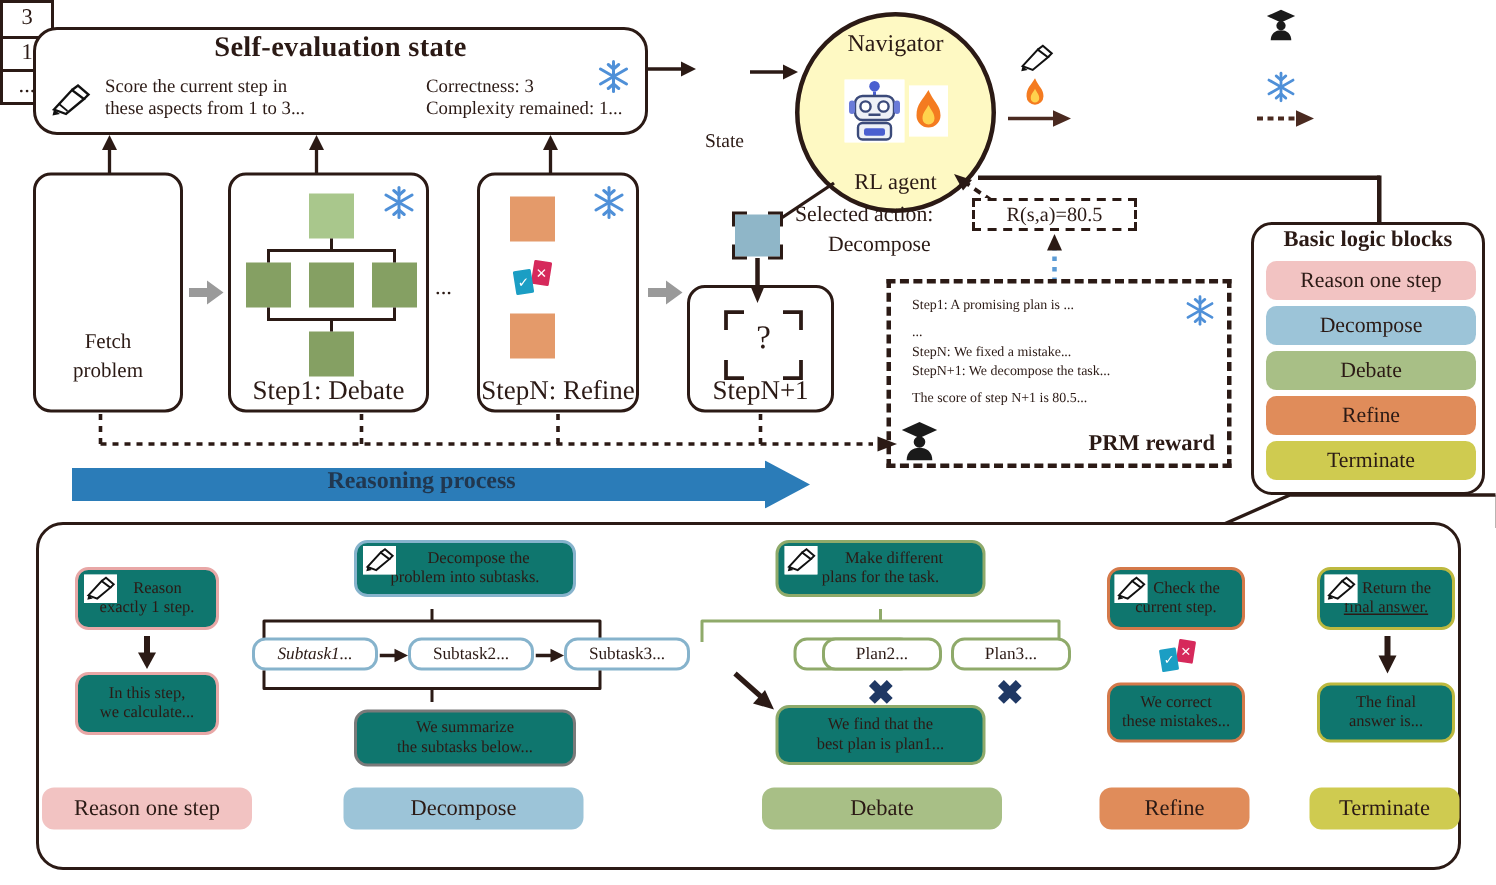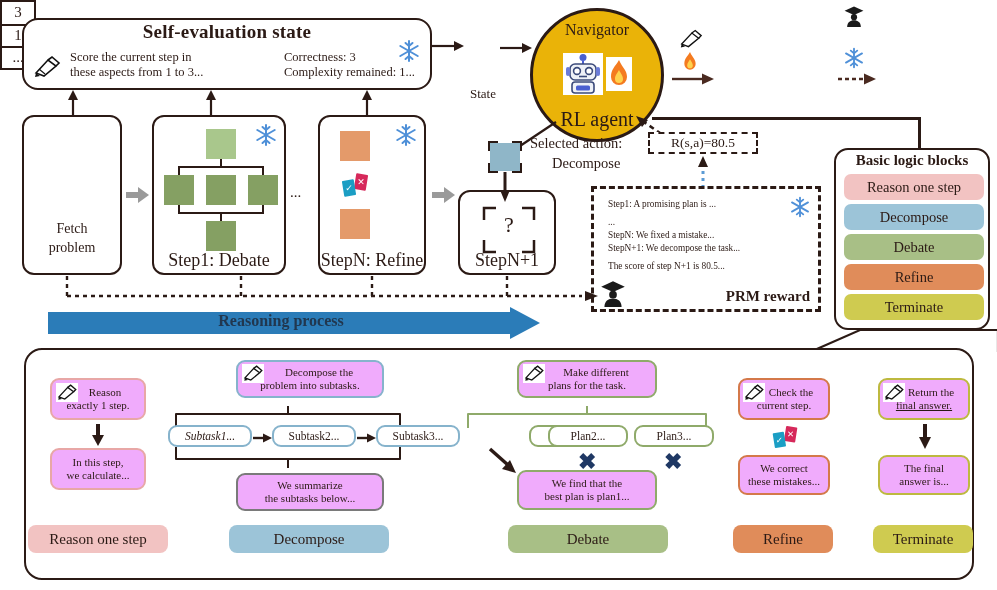--- a/index.html
+++ b/index.html
@@ -21,23 +21,23 @@
   #selfeval .c1{position:absolute;left:46px;top:30px;font-size:12.5px;line-height:15px;}
   #selfeval .c2{position:absolute;left:260px;top:30px;font-size:12.5px;line-height:15px;}
 
   
   #state{left:464px;top:12px;width:36px;height:70px;border:2.5px solid #2b1a15;box-sizing:border-box;background:#fff;}
   #state div{height:33.33%;box-sizing:border-box;display:flex;align-items:center;justify-content:center;font-size:15px;}
   #state div+div{border-top:2.5px solid #2b1a15;}
   #state-cap{left:460px;top:86px;width:46px;text-align:center;font-size:13px;}
 
   
-  #nav{left:530px;top:8px;width:128px;height:128px;border:3px solid #2b1a15;border-radius:50%;background:#eab308;}
+  #nav{left:530px;top:8px;width:128px;height:128px;border:3px solid #2b1a15;border-radius:50%;background:#fef9c3;}
   #nav .t{position:absolute;top:10px;left:0;right:0;text-align:center;font-size:16px;}
-  #nav .b{position:absolute;bottom:8px;left:0;right:0;text-align:center;font-size:20px;}
+  #nav .b{position:absolute;bottom:8px;left:0;right:0;text-align:center;font-size:15px;}
   #nav .icons{position:absolute;top:42px;left:0;right:0;display:flex;justify-content:center;align-items:center;gap:3px;}
 
   
   .stepbox{position:absolute;border:2.5px solid #2b1a15;border-radius:12px;box-sizing:border-box;background:#fff;}
   .stepbox .cap{position:absolute;bottom:2px;left:0;right:0;text-align:center;font-size:18px;}
   .sq{position:absolute;}
 
   
   #blocks{left:834px;top:148px;width:156px;height:182px;border-radius:14px;}
   #blocks .hdr{position:absolute;top:2px;left:0;right:0;text-align:center;font-weight:bold;font-size:15px;}
@@ -51,21 +51,21 @@
 
   #rsa{left:648px;top:132px;width:110px;height:22px;border-width:2.5px;
        display:flex;align-items:center;justify-content:center;font-size:13.5px;}
 
   
   #reasonarrow{left:48px;top:307px;width:492px;height:32px;}
   #reasonarrow .txt{position:absolute;left:0;right:26px;top:5px;text-align:center;font-weight:bold;font-size:16px;color:#21374f;}
 
   
   #bottom{left:24px;top:348px;width:950px;height:232px;border-radius:18px;}
-  .bb{position:absolute;box-sizing:border-box;border-radius:9px;border:2.5px solid #999;background:#f0abfc;
+  .bb{position:absolute;box-sizing:border-box;border-radius:9px;border:2.5px solid #999;background:#0f766e;
       display:flex;align-items:center;justify-content:center;text-align:center;font-size:11px;line-height:13px;padding:2px 3px;}
   .chip{position:absolute;box-sizing:border-box;border-radius:8px;display:flex;align-items:center;justify-content:center;font-size:15px;}
   .pill{position:absolute;box-sizing:border-box;border-radius:9px;border:2.5px solid #999;background:#fff;
         display:flex;align-items:center;justify-content:center;font-size:11.5px;}
   .xmark{position:absolute;color:#1f3864;font-size:22px;font-weight:bold;line-height:1;}
 </style>
 </head>
 <body>
 
 <div class="rr" id="selfeval">

